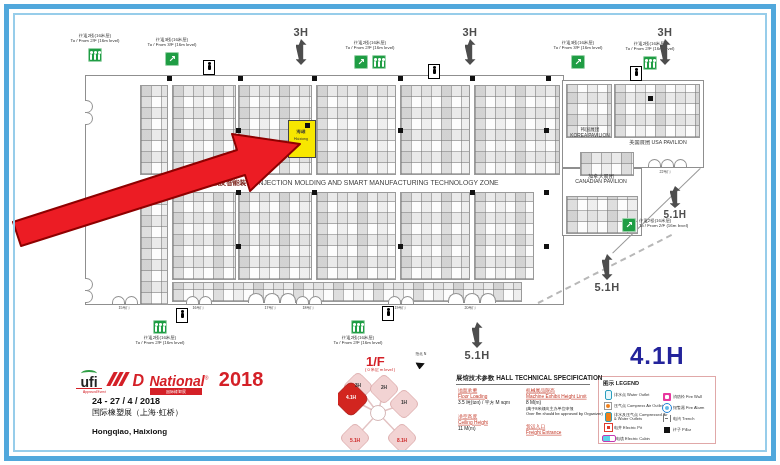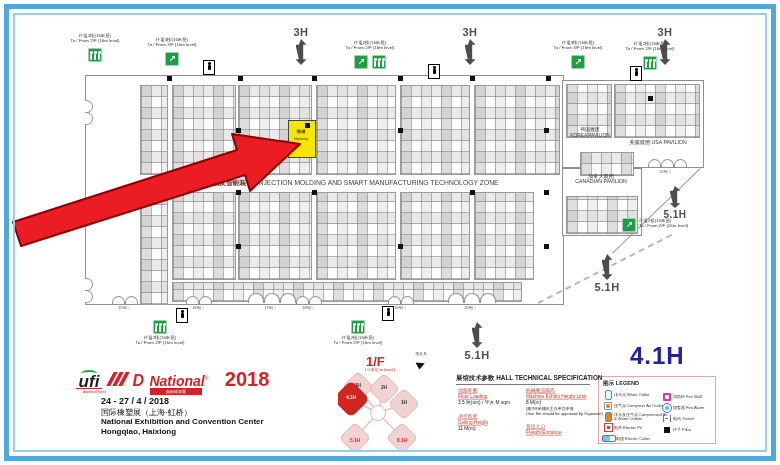--- a/index.html
+++ b/index.html
@@ -70,25 +70,25 @@
   .mm-white{color:#fff;}
   .mm-title{position:absolute;left:366px;top:354px;color:#d42027;font-weight:bold;font-size:13px;z-index:6;}
   .compass-tri{position:absolute;width:9px;height:9px;background:#111;
       clip-path:polygon(0 15%,100% 50%,25% 100%);transform:rotate(-15deg);z-index:6;}
   
   .bar{display:inline-block;width:4px;height:14px;background:#d42027;transform:skewX(-28deg);
        margin-right:2px;}
   .logo-d{font-style:italic;font-weight:bold;font-size:16px;color:#d42027;margin-right:1px;}
   .logo-name{font-style:italic;font-weight:bold;font-size:14px;color:#d42027;}
   .logo-reg{font-size:5px;color:#d42027;vertical-align:super;}
-  .logo-year{font-weight:bold;font-size:20px;color:#d42027;margin-left:12px;}
+  .logo-year{font-weight:bold;font-size:20px;color:#d42027;margin-left:6px;}
   .cn-strip{position:absolute;left:150px;top:388px;width:52px;height:7px;background:#d42027;
             display:flex;align-items:center;justify-content:center;z-index:6;}
   .cn-strip span{color:#fff;font-size:8px;transform:scale(.5);white-space:nowrap;}
-  .b-line{position:absolute;color:#111;z-index:6;white-space:nowrap;margin-left:9px;}
+  .b-line{position:absolute;color:#111;z-index:6;white-space:nowrap;}
   
   .spec-red{color:#c43b2a;text-decoration:underline;}
   .hairline{position:absolute;height:1px;background:#777;z-index:6;}
   #legend-box{position:absolute;left:598px;top:376px;width:116px;height:66px;
               border:1px solid #e0a8a8;background:#fff;z-index:5;}
   .lg-row{display:flex;align-items:center;height:11px;}
   .lg-ic{flex:0 0 12px;display:flex;justify-content:center;}
   .lg-lbl{font-size:8px;line-height:8px;transform:scale(.5);transform-origin:left center;
           white-space:normal;width:110px;color:#333;}
   .ic-water{width:5px;height:8px;border:1px solid #2b9fbf;border-radius:2px;background:#e8f7fb;}
@@ -344,36 +344,35 @@
   </svg>
   <div class="clabel mm-lbl" style="left:358px;top:383px;transform:translateX(-50%) scale(.6);">3H</div>
   <div class="clabel mm-lbl" style="left:384px;top:385px;transform:translateX(-50%) scale(.6);">2H</div>
   <div class="clabel mm-lbl mm-white" style="left:351px;top:395px;transform:translateX(-50%) scale(.6);">4.1H</div>
   <div class="clabel mm-lbl" style="left:404px;top:400px;transform:translateX(-50%) scale(.6);">1H</div>
   <div class="clabel mm-lbl mm-red" style="left:355px;top:438px;transform:translateX(-50%) scale(.6);">5.1H</div>
   <div class="clabel mm-lbl mm-red" style="left:402px;top:438px;transform:translateX(-50%) scale(.6);">8.1H</div>
 
   <div style="position:absolute;left:74px;top:370px;z-index:6;width:30px;text-align:center;">
     <div style="width:16px;height:5px;border-top:2.5px solid #2e9e44;border-radius:50% 50% 0 0;margin:0 auto;"></div>
-    <div style="font-style:italic;font-weight:bold;font-size:17px;line-height:10px;color:#222;">ufi</div>
+    <div style="font-weight:bold;font-size:14px;line-height:10px;color:#222;">ufi</div>
     <div style="height:1px;background:#d42027;margin:1px 2px;"></div>
     <div class="clabel" style="left:15px;top:18px;transform:translateX(-50%) scale(.4);color:#d42027;position:relative;left:0;top:0;transform:scale(.4);transform-origin:center top;">Approved Event</div>
   </div>
   <div style="position:absolute;left:110px;top:368px;z-index:6;white-space:nowrap;">
     <span class="bar"></span><span class="bar"></span><span class="bar"></span>
     <span class="logo-d">D</span>
     <span class="logo-name">National</span><span class="logo-reg">®</span>
     <span class="logo-year">2018</span>
   </div>
   <div class="cn-strip">
       <span>国际橡塑展</span>
     </div>
   <div class="b-line" style="left:92px;top:396px;font-weight:bold;font-size:9px;">24 - 27 / 4 / 2018</div>
   <div class="b-line" style="left:92px;top:407px;font-size:8px;">国际橡塑展（上海·虹桥）</div>
-  <div class="b-line" style="left:92px;top:417px;font-weight:bold;font-size:8px;">National Exhibition and Convention Center</div>
   <div class="b-line" style="left:92px;top:427px;font-weight:bold;font-size:8px;">Hongqiao, Haixiong</div>
 
   <div>
     <div class="llabel" style="left:456px;top:374px;transform:scale(.8);font-weight:bold;color:#222;">展馆技术参数 HALL TECHNICAL SPECIFICATION</div>
     <div class="hairline" style="left:456px;top:384px;width:134px;"></div>
     <div class="llabel spec-red" style="left:458px;top:388px;">地面承重</div>
     <div class="llabel spec-red" style="left:458px;top:394px;">Floor Loading</div>
     <div class="llabel" style="left:458px;top:400px;">3.5 吨(ton) / 平方 M sqm</div>
     <div class="llabel spec-red" style="left:458px;top:414px;">净空高度</div>
     <div class="llabel spec-red" style="left:458px;top:420px;">Ceiling Height</div>

